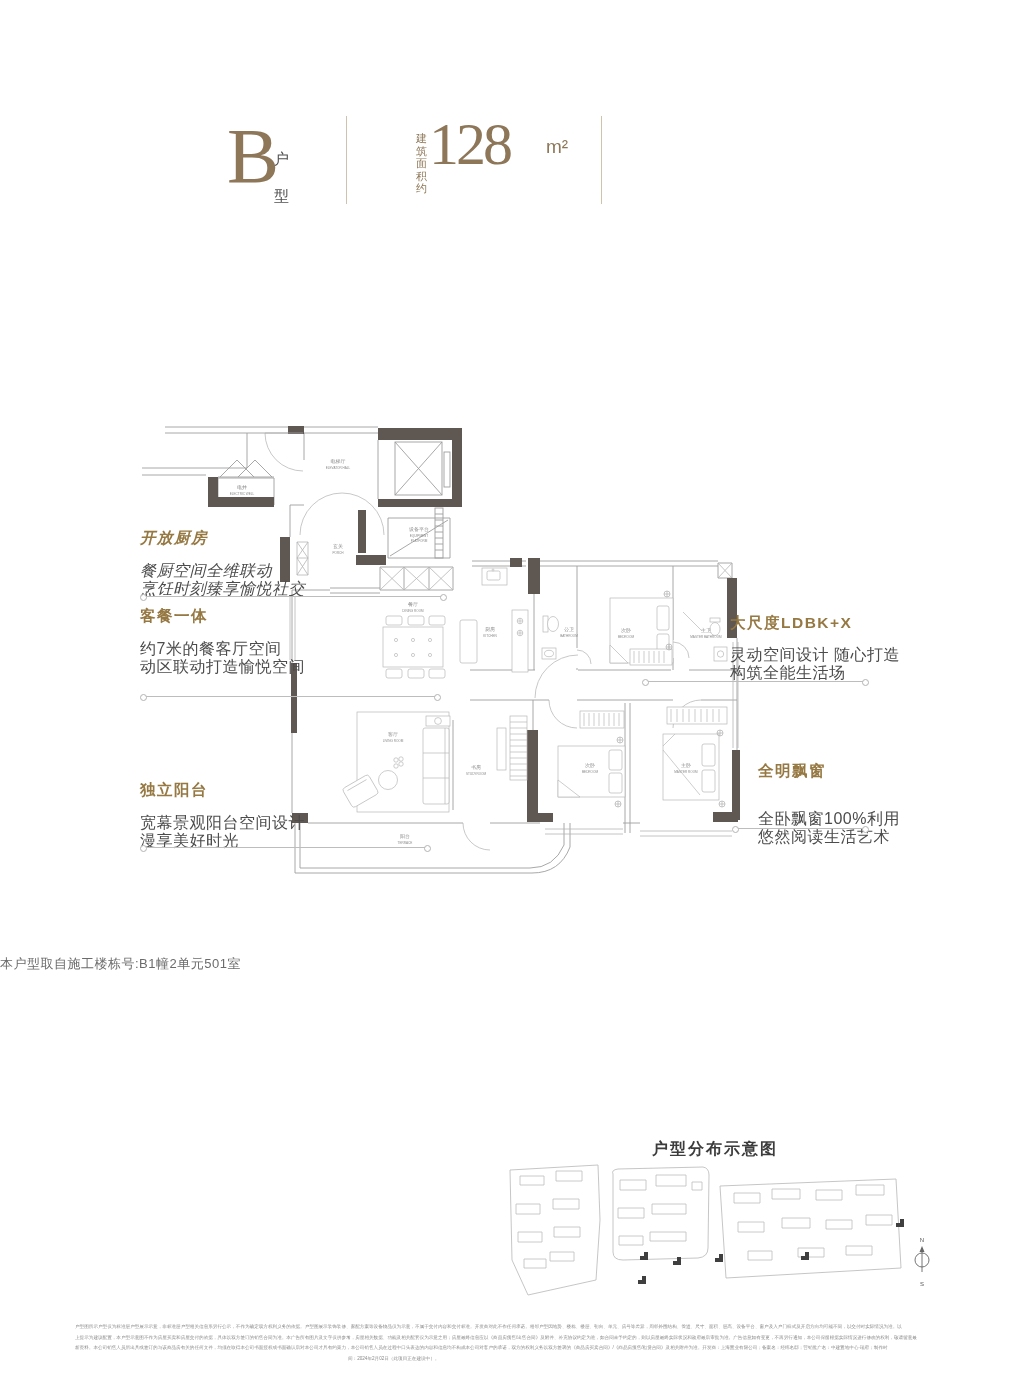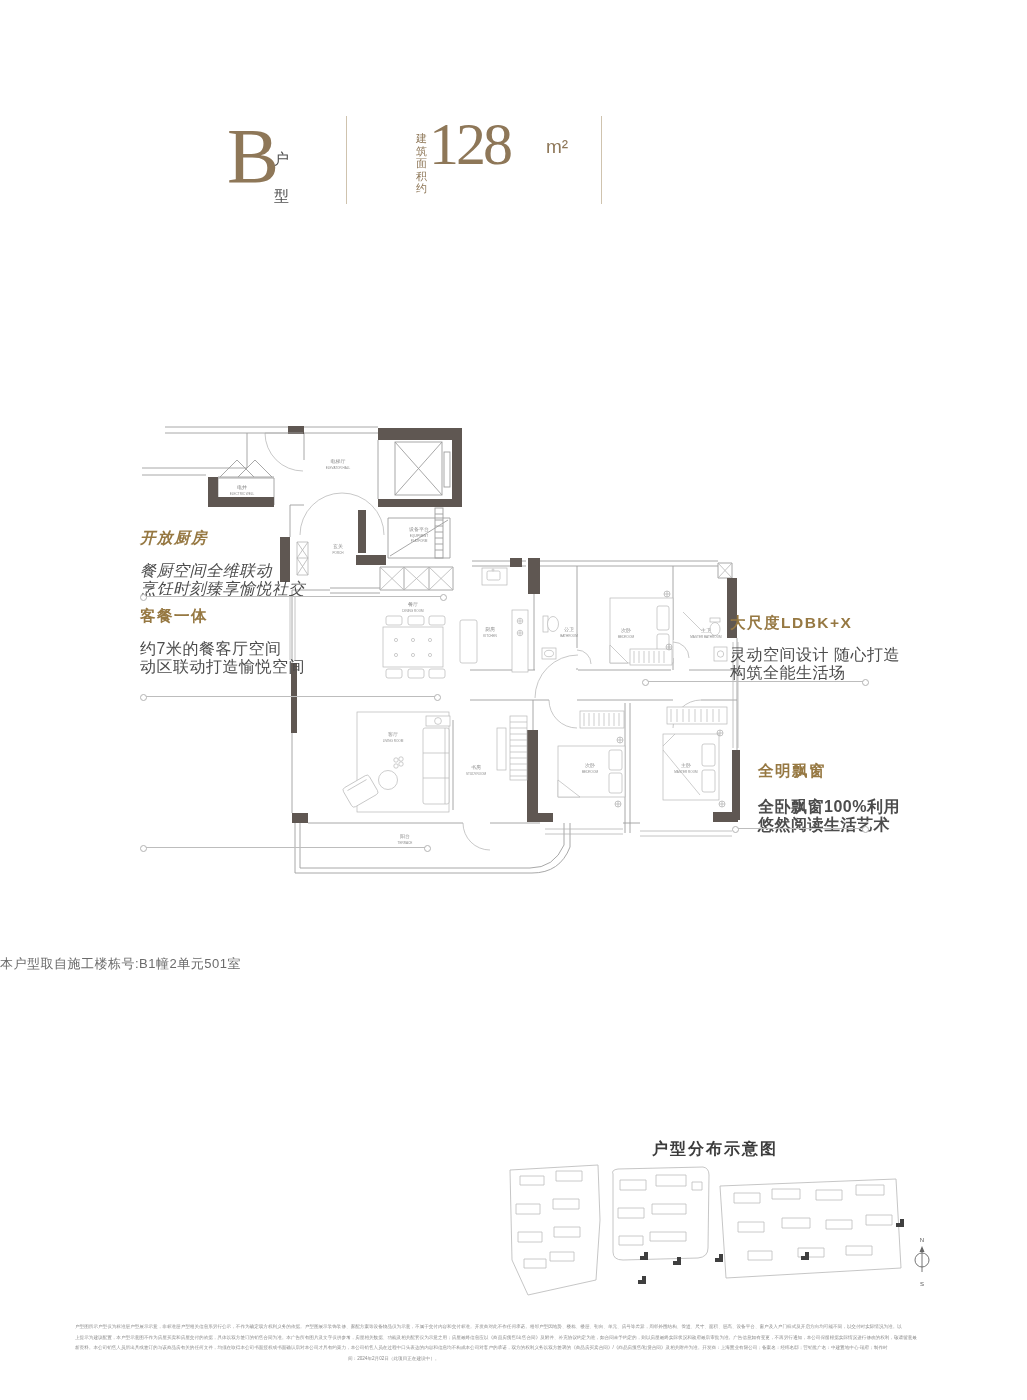--- a/index.html
+++ b/index.html
@@ -267,38 +267,45 @@
     <div class="ann-title">客餐一体</div>
     <div class="ann-body" style="margin-top:13px;">
       <div>约7米的餐客厅空间</div>
       <div>动区联动打造愉悦空间</div>
     </div>
   </div>
   <div class="abs leader" style="left:143px;top:696px;width:294px;"></div>
   <div class="abs dot" style="left:140px;top:693.5px;"></div>
   <div class="abs dot" style="left:434px;top:693.5px;"></div>
 
+  <div class="abs" style="left:140px;top:780px;">
+    <div class="ann-title">独立阳台</div>
+    <div class="ann-body" style="margin-top:13px;">
+      <div>宽幕景观阳台空间设计</div>
+      <div>漫享美好时光</div>
+    </div>
+  </div>
   <div class="abs leader" style="left:143px;top:847px;width:284px;"></div>
   <div class="abs dot" style="left:140px;top:844.5px;"></div>
   <div class="abs dot" style="left:424px;top:844.5px;"></div>
 
   <div class="abs" style="left:730px;top:613px;">
     <div class="ann-title">大尺度LDBK+X</div>
     <div class="ann-body" style="margin-top:12px;">
       <div>灵动空间设计 随心打造</div>
       <div>构筑全能生活场</div>
     </div>
   </div>
   <div class="abs leader" style="left:645px;top:681px;width:220px;"></div>
   <div class="abs dot" style="left:642px;top:678.5px;"></div>
   <div class="abs dot" style="left:862px;top:678.5px;"></div>
 
   <div class="abs" style="left:758px;top:761px;">
     <div class="ann-title">全明飘窗</div>
-    <div class="ann-body" style="margin-top:16px;font-weight:bold;">
+    <div class="ann-body" style="margin-top:28px;">
       <div>全卧飘窗100%利用</div>
       <div>悠然阅读生活艺术</div>
     </div>
   </div>
   <div class="abs leader" style="left:735px;top:828px;width:130px;"></div>
   <div class="abs dot" style="left:732px;top:825.5px;"></div>
   <div class="abs dot" style="left:862px;top:825.5px;"></div>
 
   <div class="abs caption" style="left:0;top:955px;">本户型取自施工楼栋号:B1幢2单元501室</div>
 

